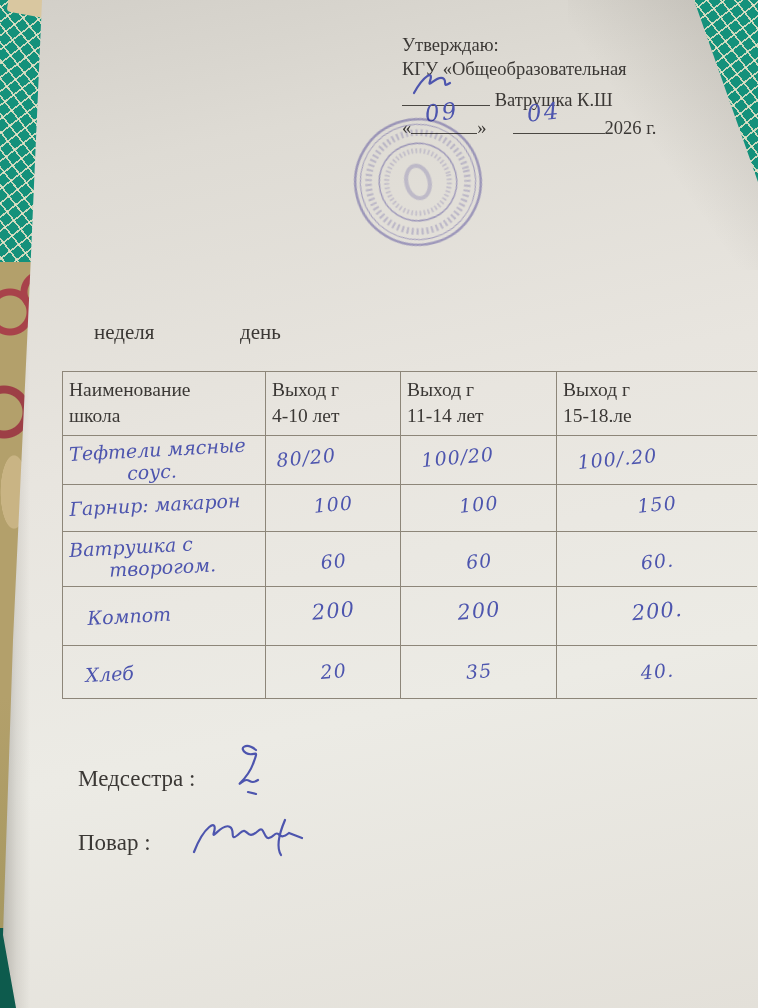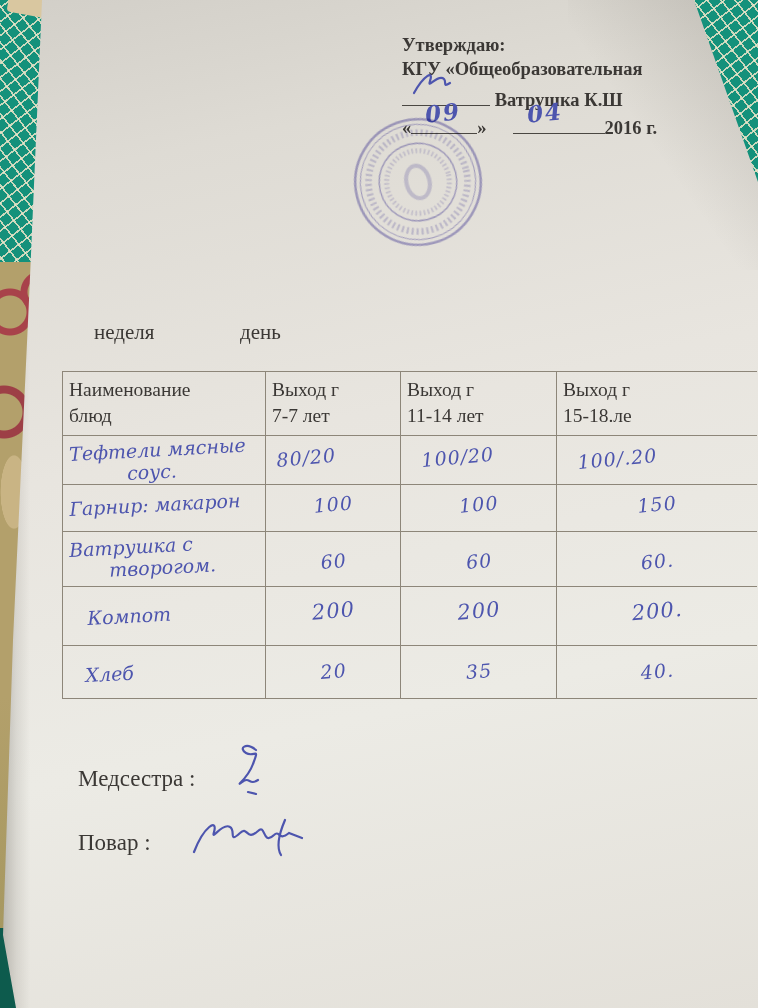--- a/index.html
+++ b/index.html
@@ -40,21 +40,21 @@
     clip-path:polygon(42px 0, 694px 0, 758px 182px, 758px 1008px, 16px 1008px, 3px 935px, 13px 640px, 29px 300px);
     background:linear-gradient(168deg,#d2cfc8 0%,#dedbd4 16%,#e8e5df 42%,#ecebe5 68%,#e3e0d9 100%);
     color:#3b3835;
   }
   .edge-shade{position:absolute;left:0;top:0;bottom:0;width:30px;
     background:linear-gradient(90deg,rgba(60,55,45,.30),rgba(60,55,45,.10) 55%,rgba(60,55,45,0));}
   .fold-shade{position:absolute;right:0;top:0;width:190px;height:270px;
     background:linear-gradient(235deg,rgba(70,65,55,.20),rgba(70,65,55,0) 55%);}
   
   .approval{position:absolute;left:402px;top:34px;font-size:18.5px;line-height:23.5px;}
-  .approval .row{white-space:nowrap;font-weight:bold;}
+  .approval .row{white-space:nowrap;}
   .blank{display:inline-block;border-bottom:1.6px solid #4a4742;height:16px;vertical-align:baseline;position:relative;}
   .blank.sig{width:88px;}
   .blank.day{width:66px;}
   .blank.month{width:92px;margin-left:26px;}
   .sign-row{margin-top:8px;}
   .date-row{margin-top:4px;}
   .hw{font-family:"DejaVu Serif", serif;font-style:italic;color:#4d55ae;}
   .hw-num{position:absolute;left:14px;top:-16px;font-size:23px;transform:rotate(-6deg);letter-spacing:2px;}
   .dir-squiggle{position:absolute;left:8px;top:-18px;}
   
@@ -115,21 +115,21 @@
     <div class="row">КГУ «Общеобразовательная</div>
     <div class="row sign-row">
       <span class="blank sig">
         <svg class="dir-squiggle" width="52" height="28" viewBox="0 0 52 28">
           <path class="ink" d="M4,22 C14,4 24,-1 20,10 C17,19 28,2 34,8 C37,11 32,17 40,12"></path>
         </svg>
       </span>
       <span>Ватрушка К.Ш</span>
     </div>
     <div class="row date-row">
-      <span>«</span><span class="blank day"><span class="hw hw-num">09</span></span><span>»</span><span class="blank month"><span class="hw hw-num">04</span></span><span>2016 г.</span>
+      <span>«</span><span class="blank day"><span class="hw hw-num">09</span></span><span>»</span><span class="blank month"><span class="hw hw-num">04</span></span><span>2026 г.</span>
     </div>
   </div>
 
   <svg class="stamp" viewBox="0 0 160 160">
     <circle class="stamp-ink" cx="80" cy="80" r="76" stroke-width="3"></circle>
     <circle class="stamp-ink" cx="80" cy="80" r="70" stroke-width="1.2"></circle>
     <circle class="stamp-ink" cx="80" cy="80" r="60" stroke-width="8" stroke-dasharray="2.5 3.5" opacity=".55"></circle>
     <circle class="stamp-ink" cx="80" cy="80" r="47" stroke-width="1.6"></circle>
     <circle class="stamp-ink" cx="80" cy="80" r="38" stroke-width="6" stroke-dasharray="2 3" opacity=".45"></circle>
     <ellipse class="stamp-ink" cx="80" cy="80" rx="14" ry="20" stroke-width="5" opacity=".5"></ellipse>
@@ -141,22 +141,22 @@
   <div class="table-wrap">
     <table class="menu-table">
       <colgroup>
           <col class="c1">
           <col class="c2">
           <col class="c3">
           <col class="c4">
         </colgroup>
       <thead>
         <tr>
-          <th><span>Наименование</span><br><span>блюд</span></th>
-          <th><span>Выход г</span><br><span>7-7 лет</span></th>
+          <th><span>Наименование</span><br><span>школа</span></th>
+          <th><span>Выход г</span><br><span>4-10 лет</span></th>
           <th><span>Выход г</span><br><span>11-14 лет</span></th>
           <th><span>Выход г</span><br><span>15-18.ле</span></th>
         </tr>
       </thead>
       <tbody>
         <tr class="r1">
           <td class="name-cell">
               <span class="hw l1">Тефтели мясные</span>
               <span class="hw l2">соус.</span>
             </td>

